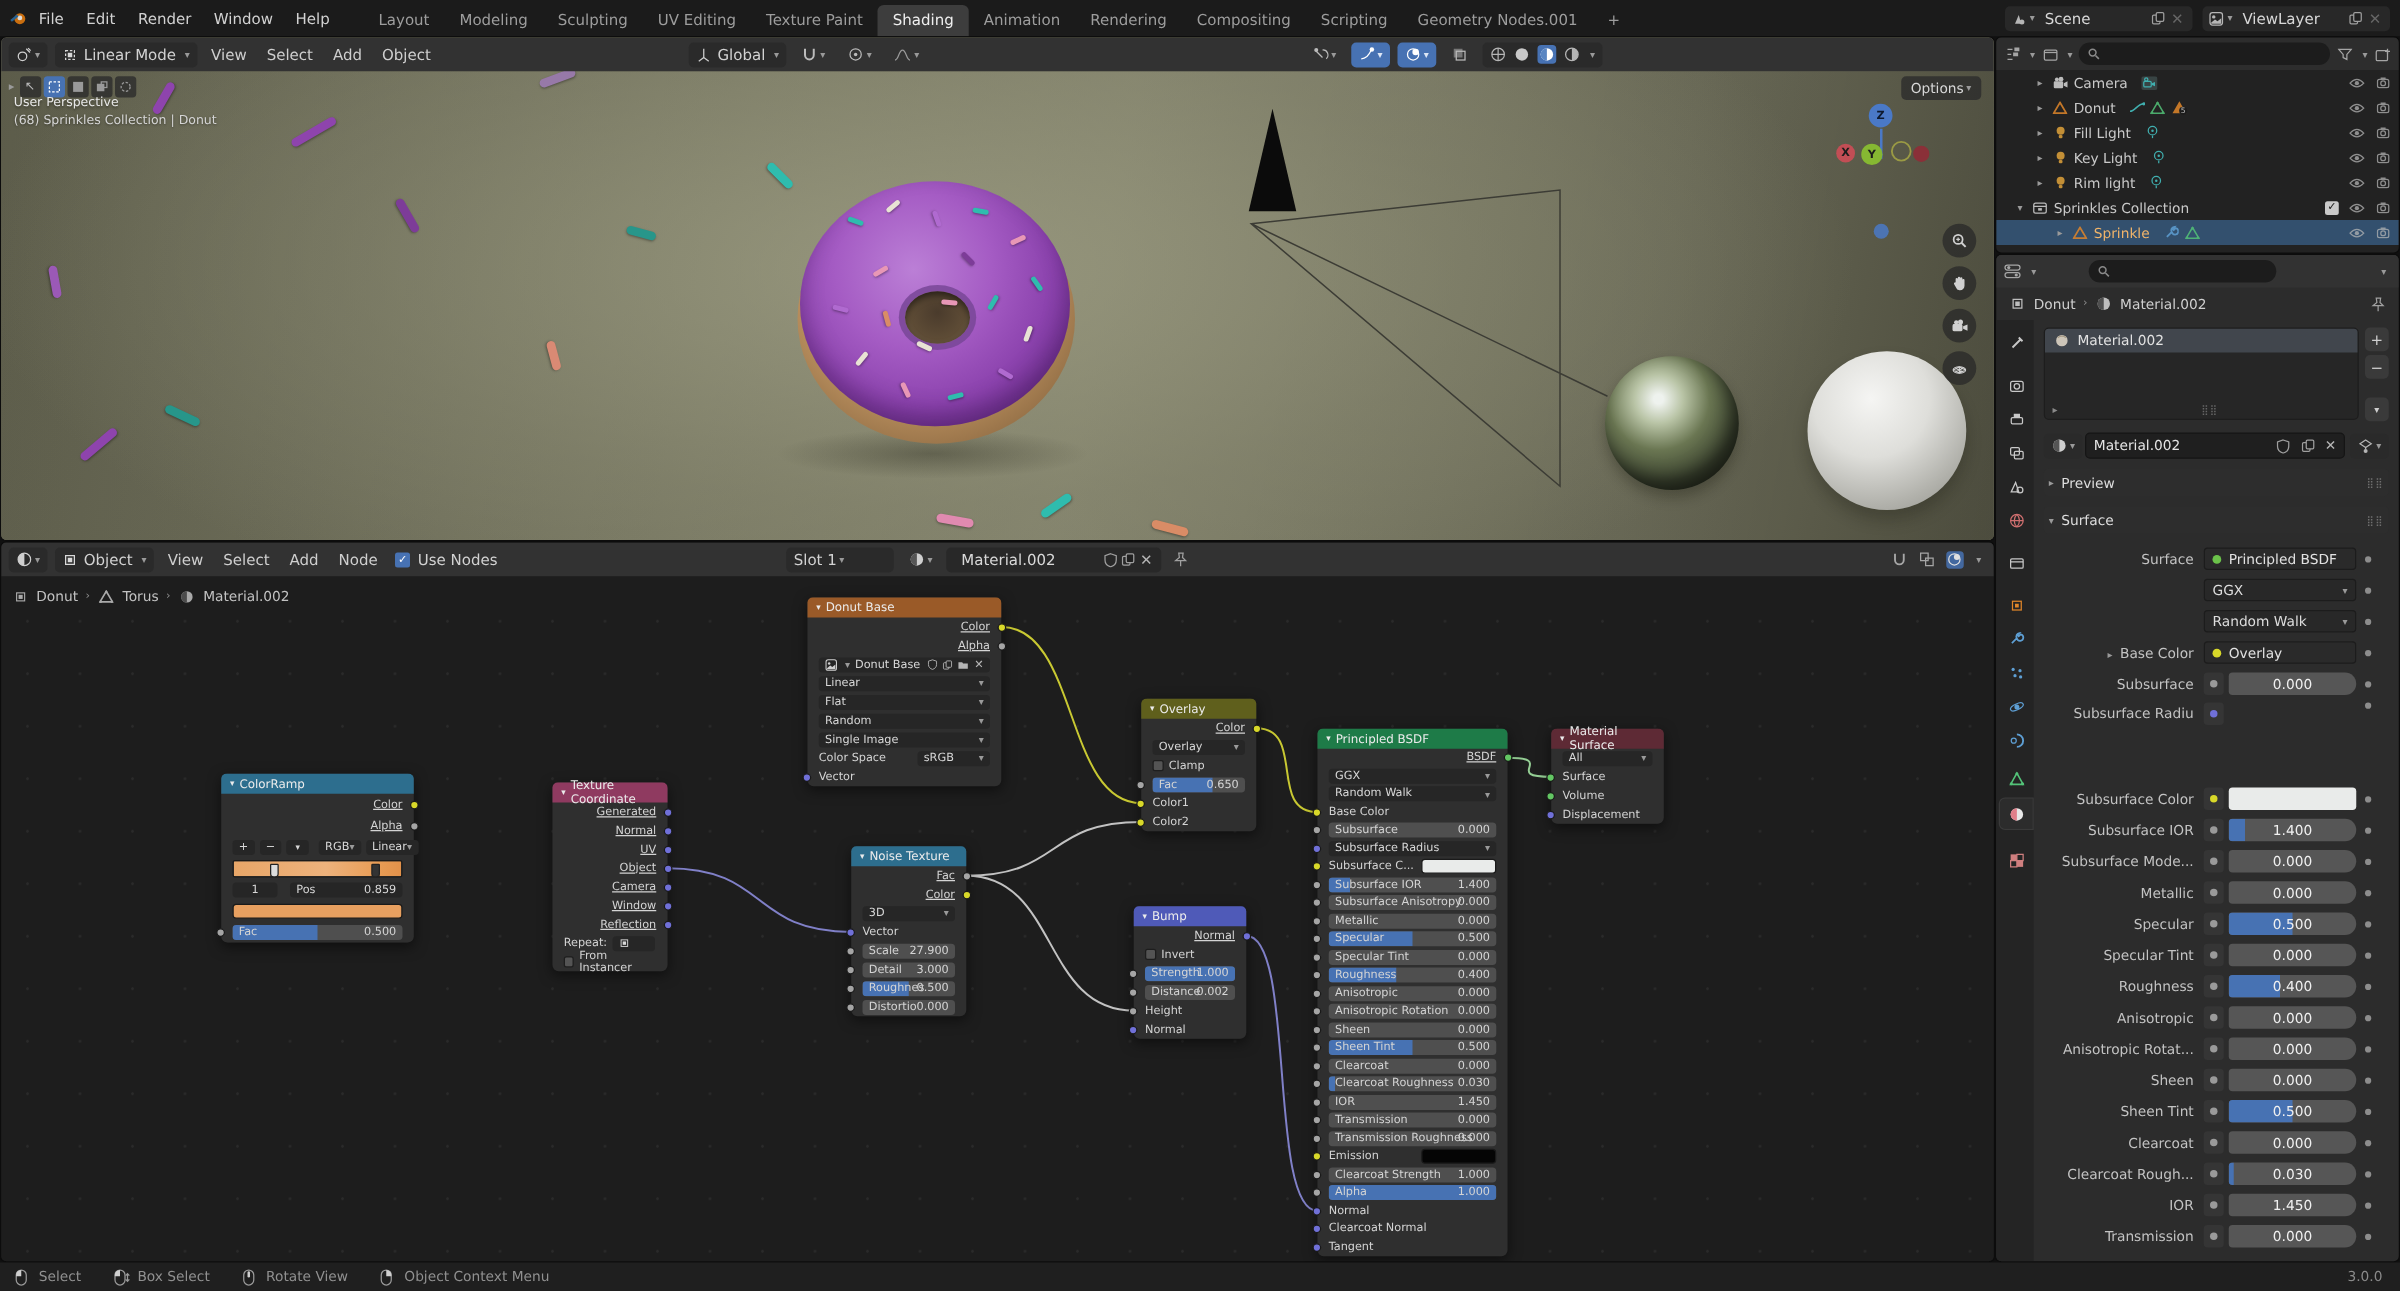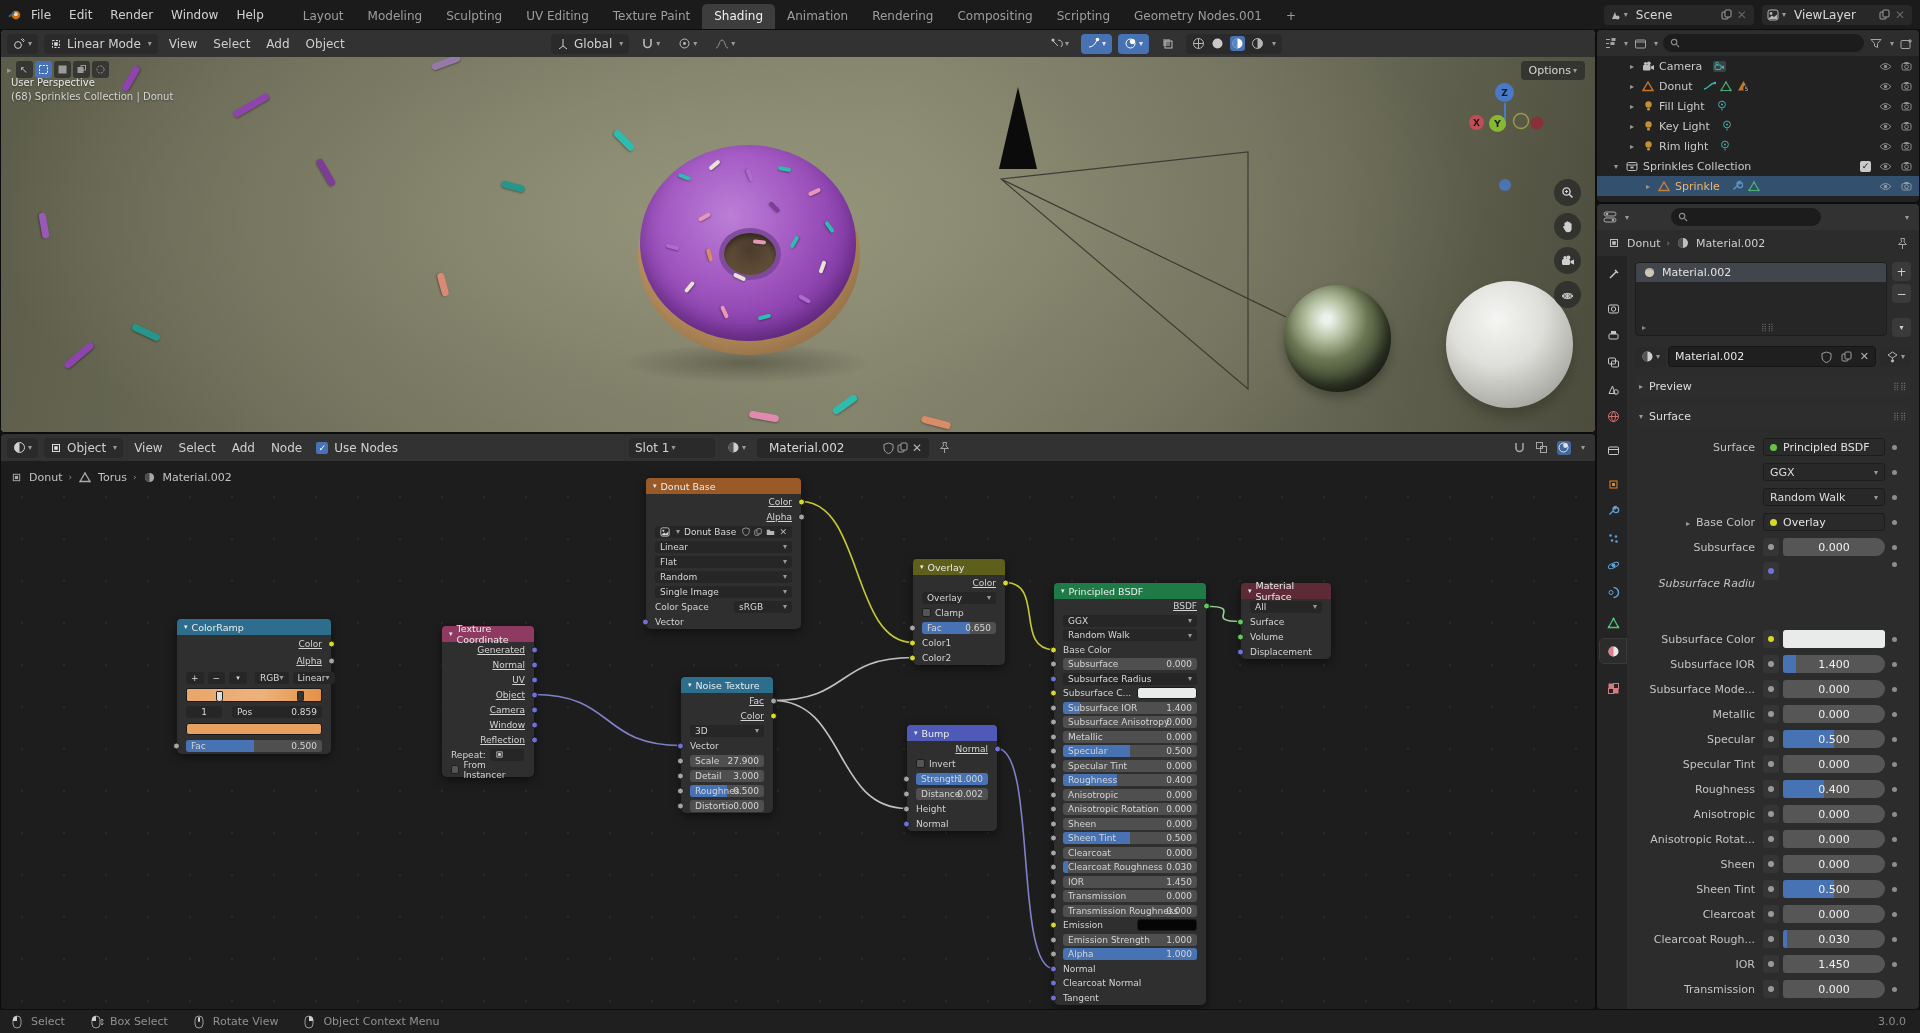--- a/index.html
+++ b/index.html
@@ -937,21 +937,21 @@
             <span class="sock l" style="background: rgb(165, 165, 165);"></span>
           </div>
           <div class="nrow" style="height: 14.5px;">
             <span style="flex:1">Emission</span>
             <div class="swatchw" style="flex:0 0 60px;background:#050505"></div>
             <span class="sock l" style="background: rgb(216, 216, 41);"></span>
           </div>
           <div class="nrow" style="height: 14.5px;">
             <div class="nslider">
               <div class="fill" style="width:0%"></div>
-              <span class="lab">Emission Strength</span>
+              <span class="lab">Clearcoat Strength</span>
               <span class="val">1.000</span>
             </div>
             <span class="sock l" style="background: rgb(165, 165, 165);"></span>
           </div>
           <div class="nrow" style="height: 14.5px;">
             <div class="nslider">
               <div class="fill" style="width:100%"></div>
               <span class="lab">Alpha</span>
               <span class="val">1.000</span>
             </div>
@@ -1657,21 +1657,21 @@
                 <span class="dot" style="background:#9a9a9a;width:6px;height:6px"></span>
               </div>
               <div class="pslider">
                 <div class="fill" style="width:0%"></div>
                 <div class="val">0.000</div>
               </div>
             </div>
             <span class="deco"></span>
           </div>
           <div class="prow" style="height: 62px; align-items: flex-start;">
-            <span class="plabel" style="margin-top: 15px; font-style: italic;">Subsurface Radiu</span>
+            <span class="plabel" style="margin-top: 2px;">Subsurface Radiu</span>
             <div class="pwidzone" style="align-items: flex-start;">
               <div class="sockbox">
                 <span class="dot" style="background:#7070d8;width:6px;height:6px"></span>
               </div>
               <div style="flex: 1 1 0%; display: flex; flex-direction: column; gap: 2px;">
                 <div class="pslider sq" style="height: 18px;">
                   <div class="val">1.000</div>
                 </div>
                 <div class="pslider sq" style="height: 18px;">
                   <div class="val">0.200</div>

